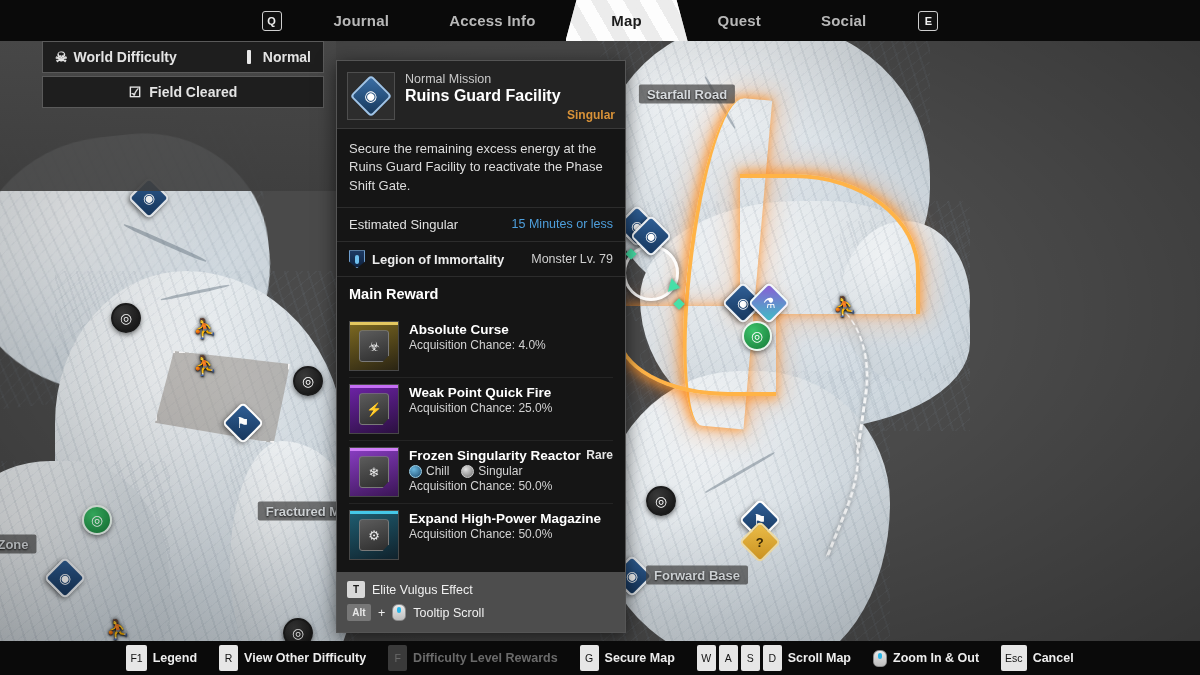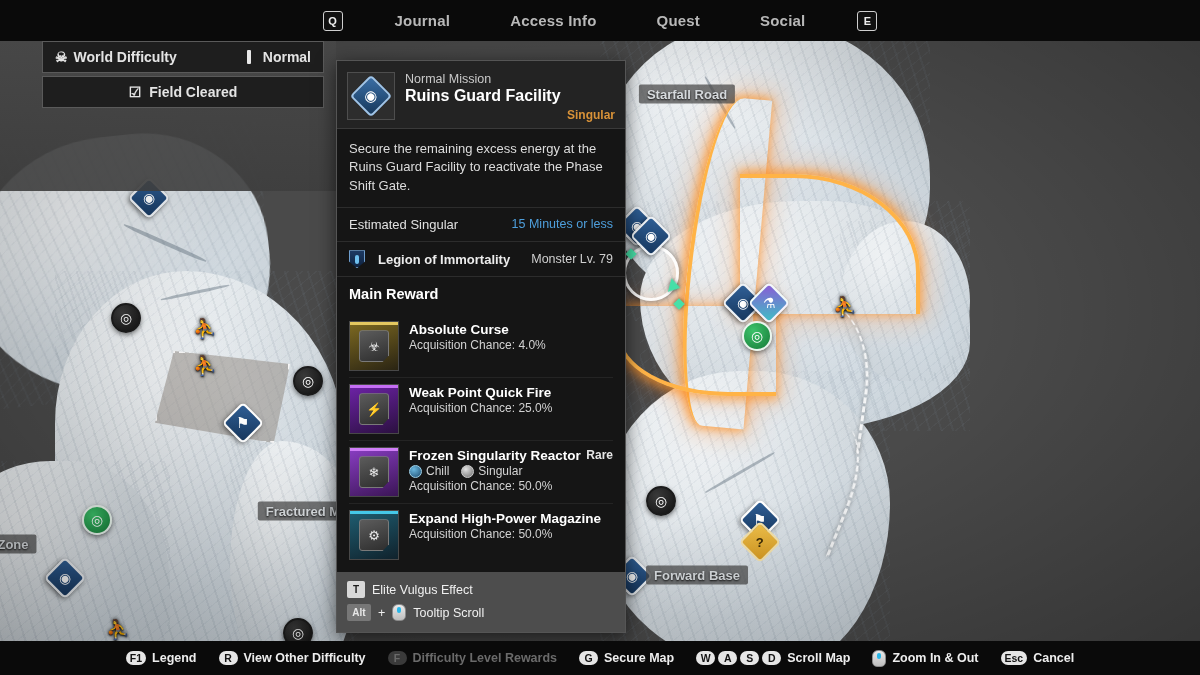--- a/index.html
+++ b/index.html
@@ -293,21 +293,21 @@
     background:#151515;
   }
   .mp-row{
     display:flex; align-items:center; justify-content:space-between;
     padding:8px 12px; border-bottom:1px solid #2c2c2c; font-size:13px;
   }
   #playtime-row{ align-items:center; }
   #playtime-label{ color:#e0e0e0; }
   #playtime-value{ color:#4e9fdc; text-align:right; font-size:12.5px; line-height:1.35; }
   #legion-row{ }
-  .legion-left{ display:flex; align-items:center; gap:13px; font-weight:bold; color:#ececec; }
+  .legion-left{ display:flex; align-items:center; gap:7px; font-weight:bold; color:#ececec; }
   .shield{
     width:16px;height:18px;background:linear-gradient(180deg,#1d3a63,#0f2340);
     border:1px solid #6f9ece;
     clip-path:polygon(0 0,100% 0,100% 62%,50% 100%,0 62%);
     display:flex;align-items:center;justify-content:center;
   }
   .shield i{ display:block;width:4px;height:9px;border-radius:3px;background:#6fc0ee;font-style:normal;}
   #legion-level{ color:#cfcfcf; font-size:12.5px; }
 
   #reward-section{ padding:9px 12px 6px 12px; }
@@ -396,22 +396,22 @@
   
   #bottombar{
     position:absolute; left:0; bottom:0; width:1200px; height:34px;
     background:#0a0a0a;
     display:flex; align-items:center; justify-content:center; gap:22px;
     z-index:40;
   }
   .hint{ display:flex; align-items:center; gap:6px; font-size:12.5px; font-weight:bold; color:#ededed; }
   .hint.dim{ color:#6a6a6a; }
   .hkey{
-    min-width:19px;height:14px;padding:0 4px;background:#e6e6e6;color:#141414;
-    border-radius:8px;font-size:10.5px;font-weight:bold;
+    min-width:19px;height:26px;padding:0 4px;background:#e6e6e6;color:#141414;
+    border-radius:2px;font-size:10.5px;font-weight:normal;
     display:flex;align-items:center;justify-content:center;
   }
   .hkey.dim{ background:#3a3a3a;color:#6a6a6a; }
   .wasd{ display:flex; gap:3px; }
 </style>
 </head>
 <body>
 
 <div id="map-layer">
 
@@ -551,20 +551,21 @@
 
   <div id="map-vignette"></div>
 </div>
 
 <div id="topbar">
   <div id="topbar-inner">
     <div class="nav-key">Q</div>
     <div id="nav-tabs" style="display:flex;align-items:center;">
         <div class="nav-tab">Journal</div>
         <div class="nav-tab">Access Info</div>
+        <div class="nav-tab active">Map</div>
         <div class="nav-tab">Quest</div>
         <div class="nav-tab">Social</div>
       </div>
     <div class="nav-key">E</div>
   </div>
 </div>
 
 <div id="left-panel">
   <div class="info-row" id="difficulty-row">
     <span class="row-left">

